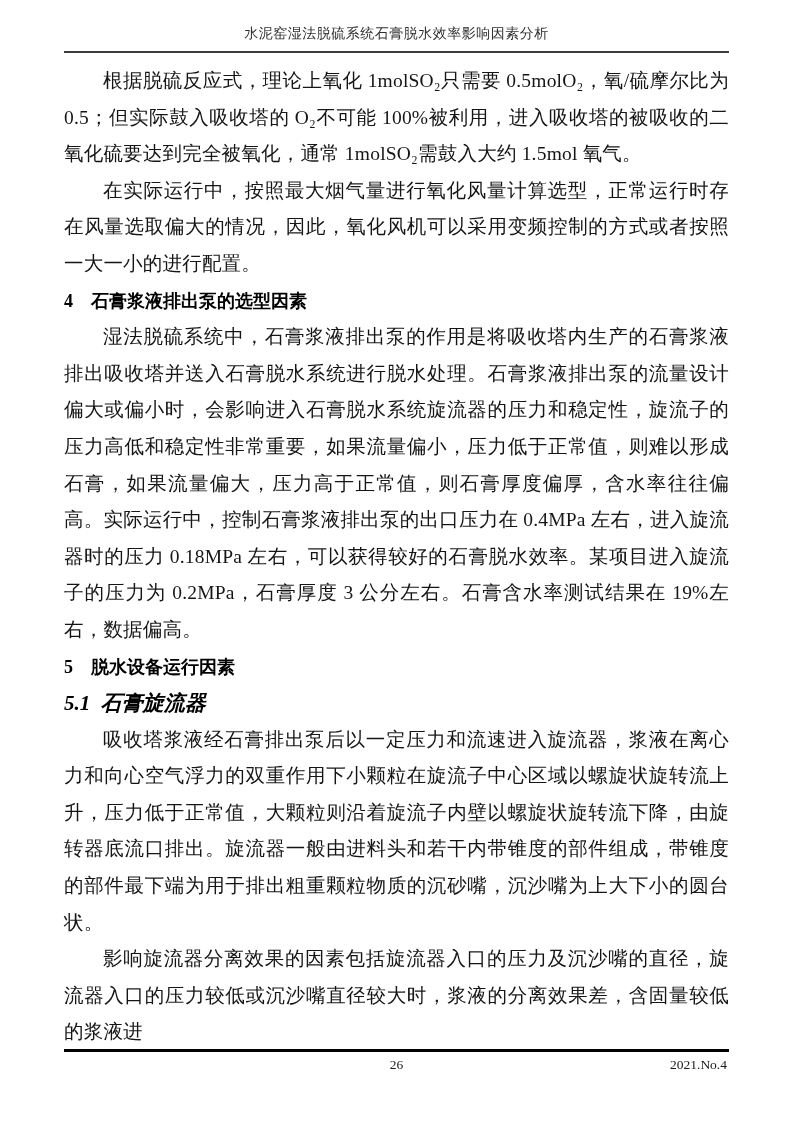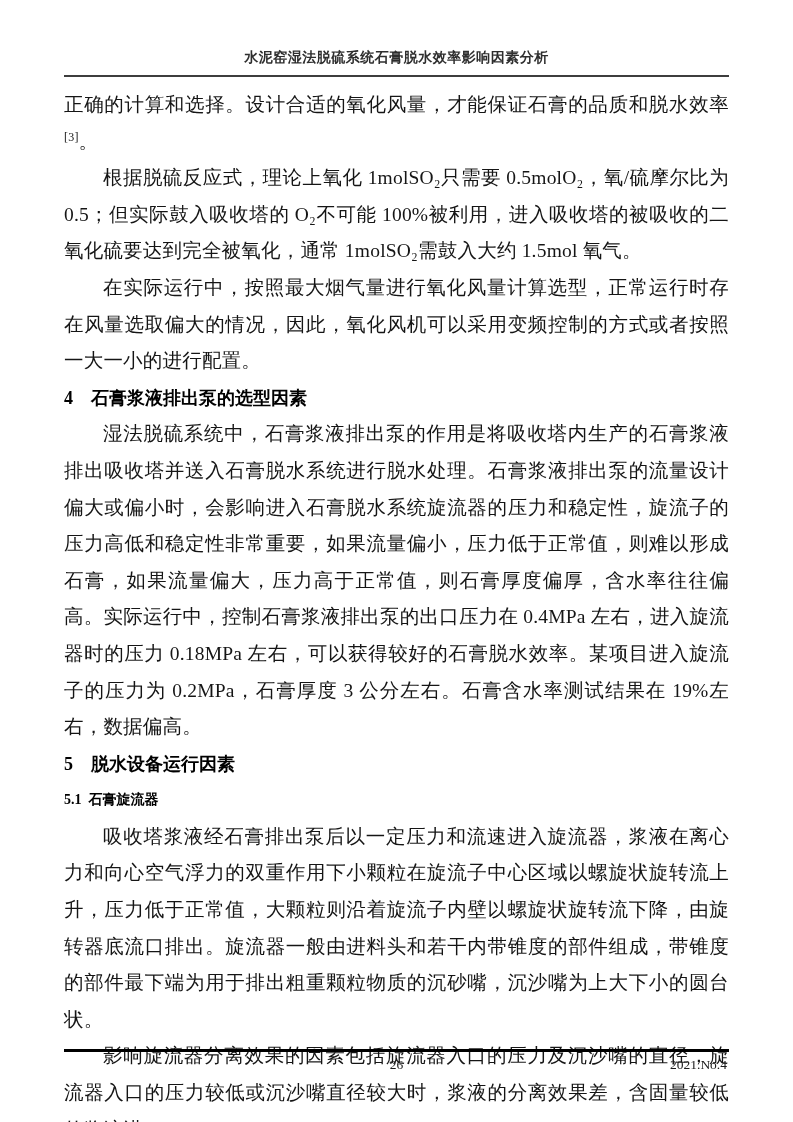--- a/index.html
+++ b/index.html
@@ -13,23 +13,22 @@
     height: 1122px;
     background: #ffffff;
     color: #151515;
     font-family: "Liberation Serif", "DejaVu Serif", serif;
     overflow: hidden;
     box-sizing: border-box;
   }
   
   .running-header {
     margin: 0 64px;
-    padding-top: 48px;
+    padding-top: 24px;
     text-align: center;
-    font-weight: bold;
   }
   .running-title {
     font-size: 14px;
     line-height: 20px;
     color: #2e2e2e;
     letter-spacing: 0.5px;
   }
   .header-rule {
     margin-top: 7px;
     border-bottom: 2px solid #3d3d3d;
@@ -54,21 +53,21 @@
     vertical-align: super;
   }
   .section, .subsection {
     margin: 0;
     font-weight: bold;
     color: #000;
     line-height: 36.6px;
     text-align: left;
   }
   .section { font-size: 18px; }
-  .subsection { font-size: 14px; }
+  .subsection { font-size: 21px; font-style: italic; }
   .sec-num { margin-right: 1em; }
   .subsec-num { margin-right: 0.5em; }
   
   .page-footer {
     position: absolute;
     left: 64px;
     right: 64px;
     top: 1049px;
   }
   .footer-rule {
@@ -97,21 +96,20 @@
 
 <div class="page">
 
   <header class="running-header">
     <div class="running-title">水泥窑湿法脱硫系统石膏脱水效率影响因素分析</div>
     <div class="header-rule"></div>
   </header>
 
   <main class="content">
 
-    <p class="para"><span>正确的计算和选择。设计合适的氧化风量，才能保证石膏的品质和脱水效率</span><sup class="ref">[3]</sup><span>。</span></p>
 
     <p class="para indent">根据脱硫反应式，理论上氧化 1molSO₂只需要 0.5molO₂，氧/硫摩尔比为 0.5；但实际鼓入吸收塔的 O₂不可能 100%被利用，进入吸收塔的被吸收的二氧化硫要达到完全被氧化，通常 1molSO₂需鼓入大约 1.5mol 氧气。</p>
 
     <p class="para indent">在实际运行中，按照最大烟气量进行氧化风量计算选型，正常运行时存在风量选取偏大的情况，因此，氧化风机可以采用变频控制的方式或者按照一大一小的进行配置。</p>
 
     <h2 class="section"><span class="sec-num">4</span><span>石膏浆液排出泵的选型因素</span></h2>
 
     <p class="para indent">湿法脱硫系统中，石膏浆液排出泵的作用是将吸收塔内生产的石膏浆液排出吸收塔并送入石膏脱水系统进行脱水处理。石膏浆液排出泵的流量设计偏大或偏小时，会影响进入石膏脱水系统旋流器的压力和稳定性，旋流子的压力高低和稳定性非常重要，如果流量偏小，压力低于正常值，则难以形成石膏，如果流量偏大，压力高于正常值，则石膏厚度偏厚，含水率往往偏高。实际运行中，控制石膏浆液排出泵的出口压力在 0.4MPa 左右，进入旋流器时的压力 0.18MPa 左右，可以获得较好的石膏脱水效率。某项目进入旋流子的压力为 0.2MPa，石膏厚度 3 公分左右。石膏含水率测试结果在 19%左右，数据偏高。</p>
 
     <h2 class="section"><span class="sec-num">5</span><span>脱水设备运行因素</span></h2>

